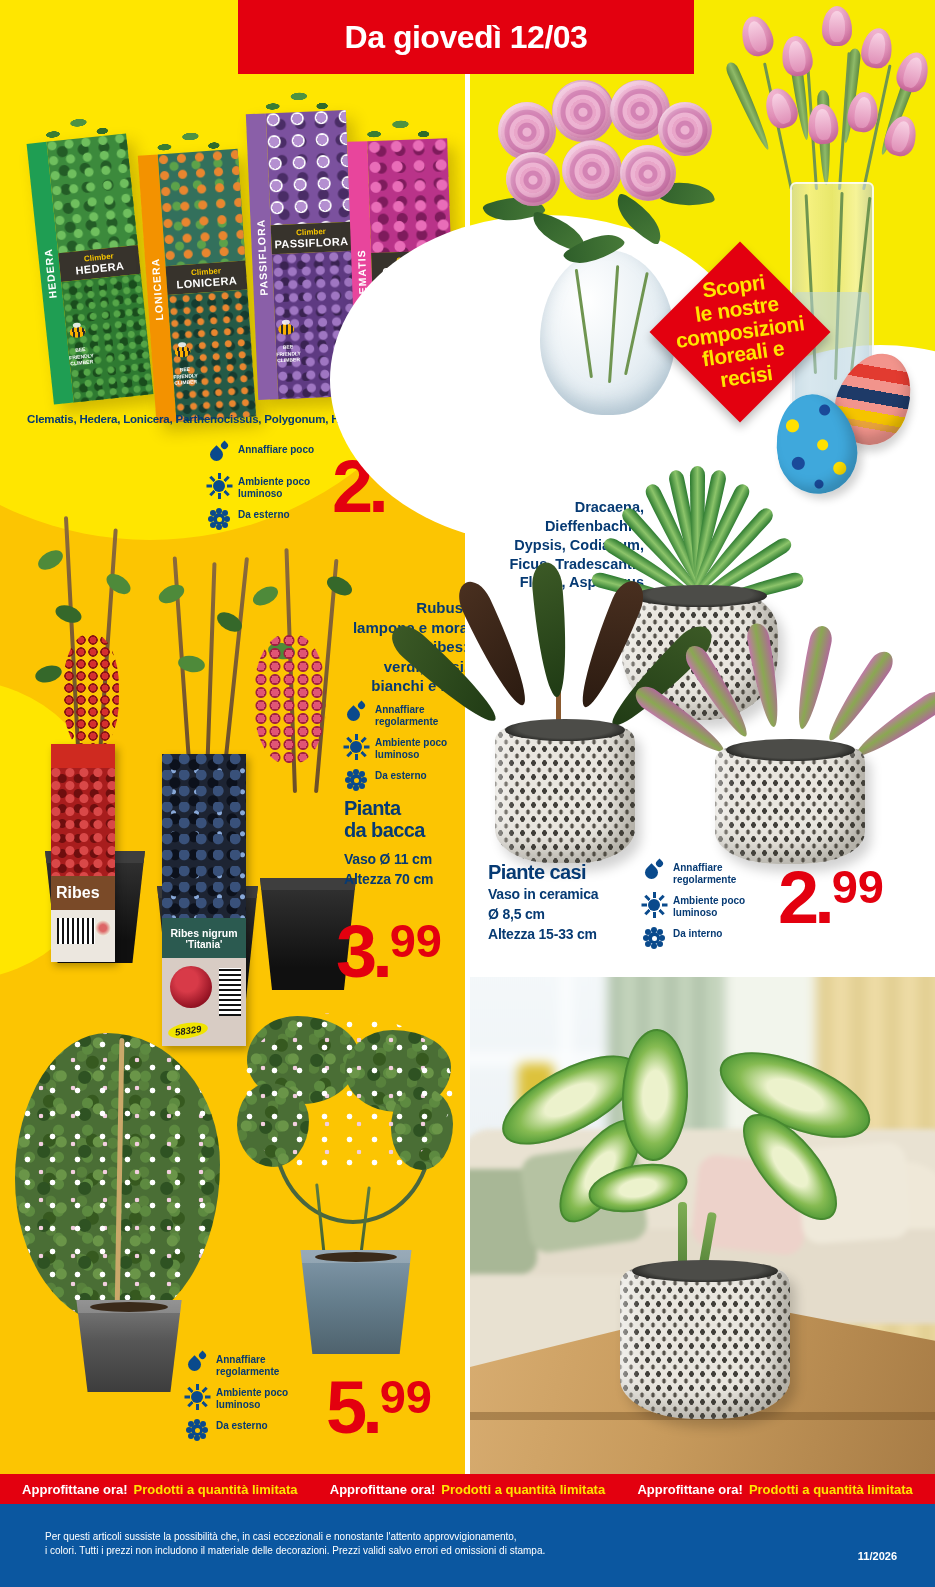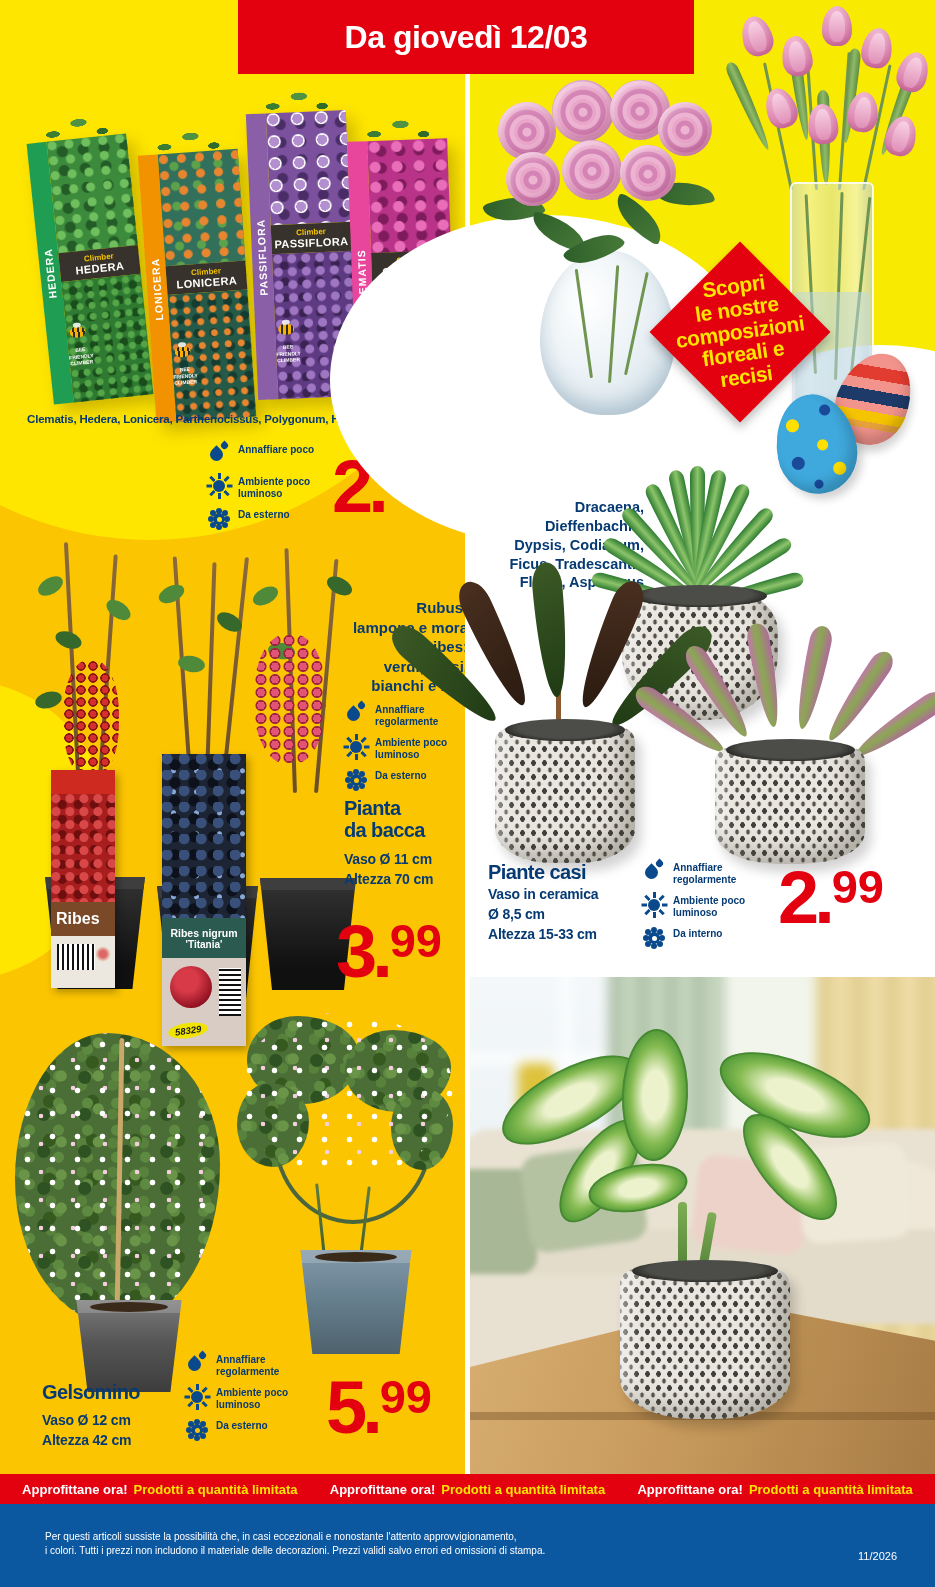--- a/index.html
+++ b/index.html
@@ -176,21 +176,21 @@
   .banner{position:absolute;left:238px;top:0;width:456px;height:74px;background:var(--red);z-index:20;
      display:flex;align-items:center;justify-content:center}
   .banner span{color:#fff;font-weight:bold;font-size:32px;letter-spacing:-.5px}
   .strip{position:absolute;left:0;top:1474px;width:935px;height:30px;background:var(--red);z-index:20;
      display:flex;align-items:center;justify-content:space-around;padding:0 6px}
   .strip b{font-size:13px;font-weight:bold;white-space:nowrap}
   .strip .w{color:#fff}.strip .y{color:#ffe400;margin-left:6px}
   .footer{position:absolute;left:0;top:1504px;width:935px;height:83px;background:var(--footblue);z-index:20}
   .fline{color:#fff;font-size:10px;line-height:1.42;margin-left:45px}
   .fline:first-child{margin-top:26px}
-  .issue{position:absolute;right:38px;top:46px;color:#fff;font-size:11px;font-weight:normal}
+  .issue{position:absolute;right:38px;top:46px;color:#fff;font-size:11px;font-weight:bold}
 </style>
 </head>
 <body>
 
 <div class="page">
 
   <div class="leftcol">
     <i class="cbright" style="left:-190px;top:-140px;width:680px;height:680px"></i>
     <i class="cbright" style="left:-190px;top:680px;width:300px;height:300px"></i>
 
@@ -282,21 +282,21 @@
       <div class="irow">
           <span class="ic flower"></span>
           <span class="ilab">Da esterno</span>
         </div>
     </div>
     <div class="price" style="left:332px;top:457px">
       <span class="pe">2.</span>
         <span class="pc">99</span>
     </div>
 
-    <div class="abs" style="left:35px;top:542px;width:120px;height:455px">
+    <div class="abs" style="left:35px;top:516px;width:120px;height:455px">
       <i class="cane" style="left:42px;top:0;height:250px;transform:rotate(-3deg)"></i>
       <i class="cane" style="left:62px;top:12px;height:240px;transform:rotate(4deg)"></i>
       <i class="bleaf" style="left:2px;top:36px;transform:rotate(-30deg)"></i>
       <i class="bleaf d" style="left:20px;top:90px;transform:rotate(20deg)"></i>
       <i class="bleaf" style="left:70px;top:60px;transform:rotate(35deg)"></i>
       <i class="bleaf d" style="left:0px;top:150px;transform:rotate(-15deg)"></i>
       <i class="bcluster" style="left:28px;top:118px;width:56px;height:118px"></i>
       <div class="bpot" style="left:8px;top:335px;width:104px;height:112px"></div>
       <div class="blabel" style="left:16px;top:228px;width:64px;height:218px">
         <i class="blseg" style="position:relative;height:24px;background:#cf2a20"></i>
@@ -393,25 +393,20 @@
       <div class="jfol" style="left:232px;top:28px;width:112px;height:88px"></div>
       <div class="jfol" style="left:330px;top:42px;width:106px;height:82px"></div>
       <div class="jfol" style="left:222px;top:95px;width:72px;height:84px"></div>
       <div class="jfol" style="left:376px;top:98px;width:62px;height:84px"></div>
       <div class="jflowers" style="left:222px;top:25px;width:216px;height:165px"></div>
       <i class="gcane" style="left:308px;top:195px;height:75px;transform:rotate(-6deg)"></i>
       <i class="gcane" style="left:344px;top:198px;height:72px;transform:rotate(7deg)"></i>
       <div class="gpot blue" style="left:282px;top:262px;width:118px;height:104px"></div>
     </div>
 
-    <div class="abs" style="left:42px;top:1382px;width:160px">
-      <div class="ptitle">Gelsomino</div>
-      <div class="pline" style="margin-top:6px">Vaso Ø 12 cm</div>
-      <div class="pline">Altezza 42 cm</div>
-    </div>
     <div class="icons" style="left:185px;top:1352px;--hole:#fcc502">
       <div class="irow">
           <span class="ic drop"></span>
           <span class="ilab">Annaffiare regolarmente</span>
         </div>
       <div class="irow">
           <span class="ic sun">
             <i class="r0"></i>
             <i class="r1"></i>
             <i class="r2"></i>

